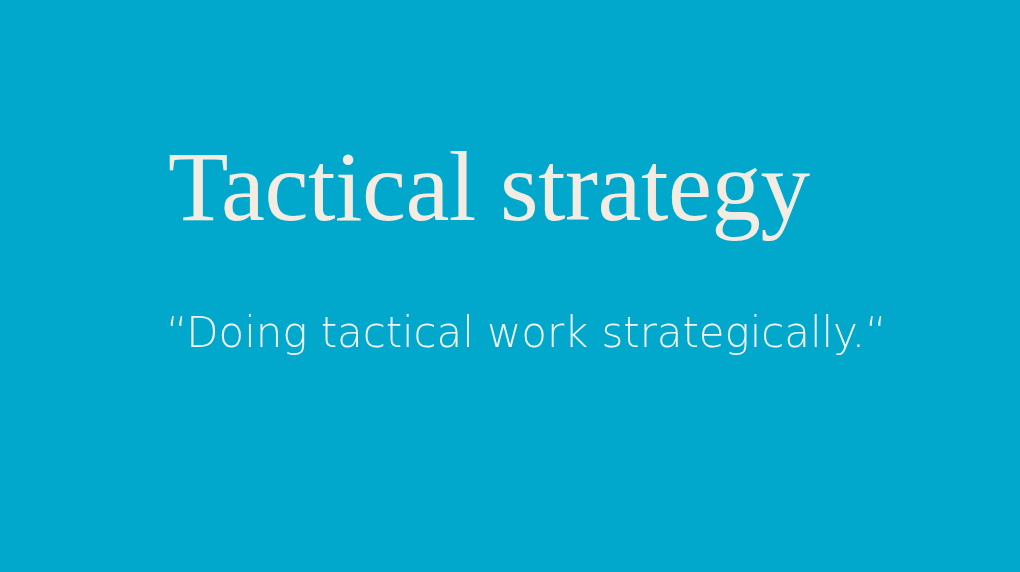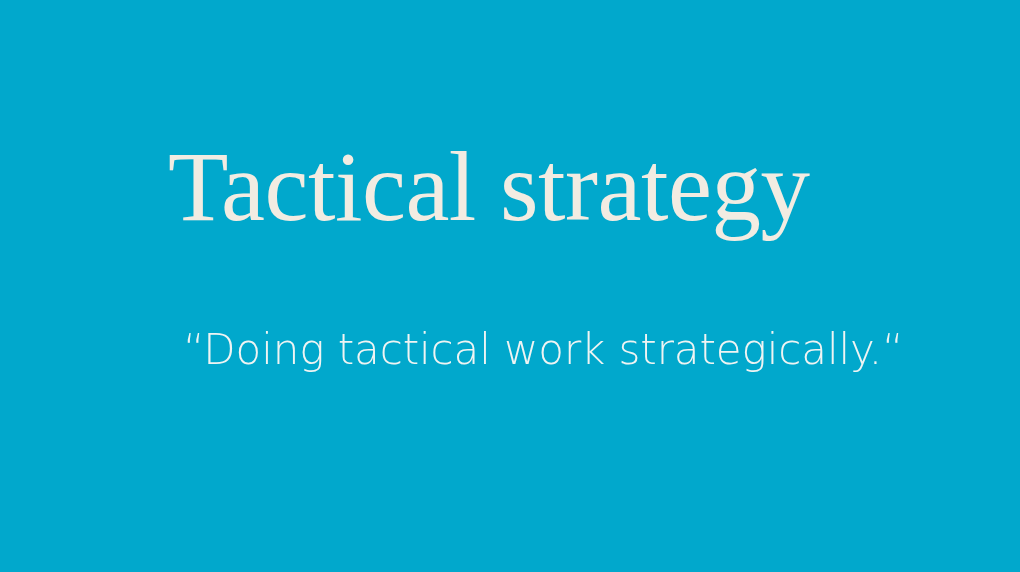--- a/index.html
+++ b/index.html
@@ -38,21 +38,21 @@
     line-height: 1.08;
     letter-spacing: -0.5px;
     white-space: nowrap;
     text-rendering: optimizeLegibility;
   }
   #slide-subtitle {
     position: absolute;
     left: 166px;
     top: 310px;
     width: 820px;
-    margin: 17px;
+    margin: 0;
     font-family: "DejaVu Sans", "Liberation Sans", sans-serif;
     font-weight: 300;
     font-size: 42px;
     line-height: 1.1;
     letter-spacing: -0.1px;
     white-space: nowrap;
   }
 </style>
 </head>
 <body>

